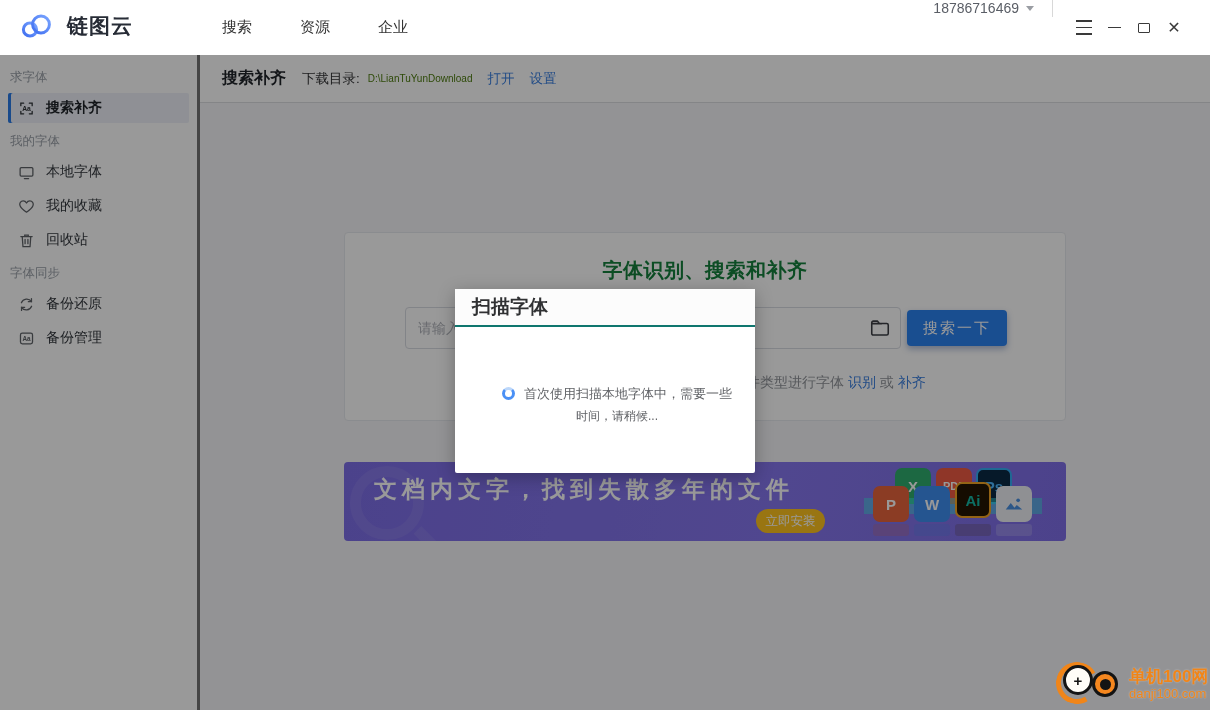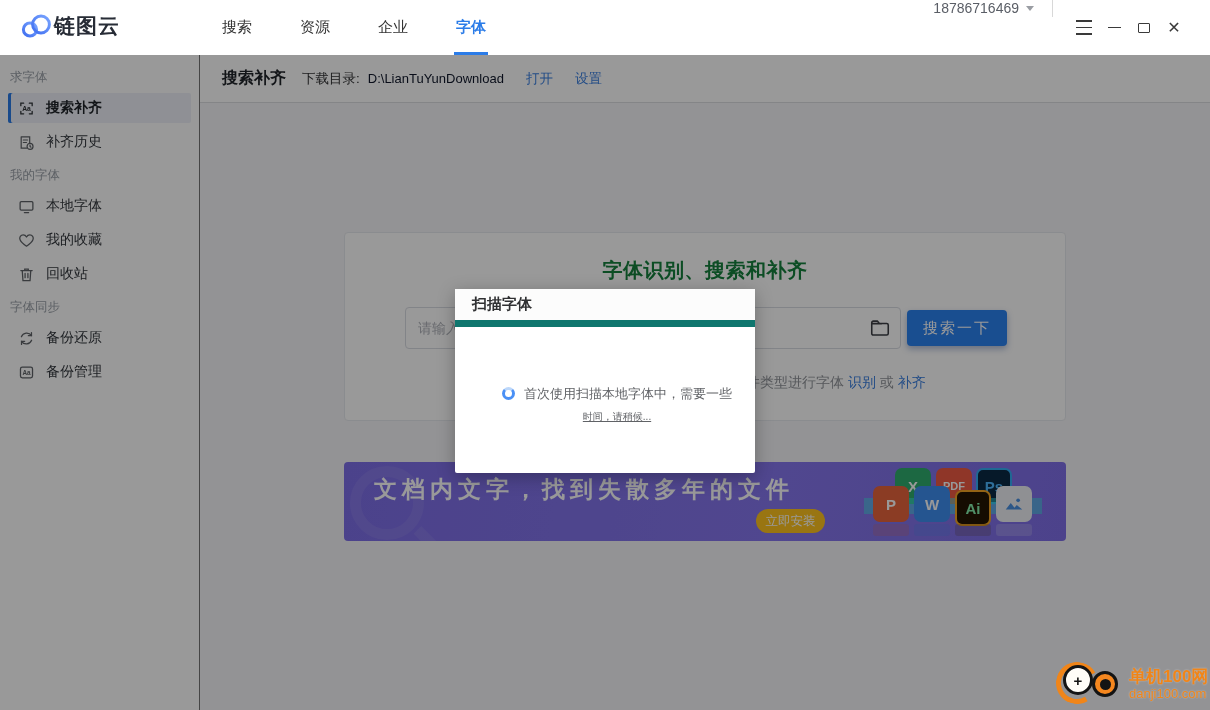--- a/index.html
+++ b/index.html
@@ -2,56 +2,56 @@
 <html><head>
 <meta charset="utf-8">
 <style>
   * { margin:0; padding:0; box-sizing:border-box; }
   html,body { width:1210px; height:710px; }
   body { font-family:"Liberation Sans","DejaVu Sans",sans-serif; background:#fff; overflow:hidden; }
   .app { position:relative; width:1210px; height:710px; background:#fff; overflow:hidden; }
 
   
   .topbar { position:absolute; top:0; left:0; width:100%; height:55px; background:#fff; z-index:10; }
-  .logo { position:absolute; left:20px; top:0; height:51px; display:flex; align-items:center; gap:0; }
+  .logo { position:absolute; left:20px; top:0; height:51px; display:flex; align-items:center; gap:13px; }
   .logo-text { font-size:21px; font-weight:bold; color:#272c36; letter-spacing:1px; }
   .nav { position:absolute; left:198px; top:0; height:55px; display:flex;justify-content:space-between; }
   .nav-item { position:relative; height:55px; display:flex; align-items:center; padding:0 24px; font-size:15px; color:#333; cursor:pointer; }
   .nav-item.active { color:#2b7ce8; font-weight:bold; }
   .nav-item.active::after { content:""; position:absolute; left:50%; transform:translateX(-50%); bottom:0; width:34px; height:3px; background:#2b7ce8; }
   .nav-item.shaded { background:#f1f2f6; }
   .top-right { position:absolute; right:21px; top:0; height:52px; display:flex; align-items:flex-start; }
   .phone { display:flex; align-items:center; gap:7px; font-size:14px; color:#5a5e66; cursor:pointer; }
   .caret { width:0; height:0; border-left:4.5px solid transparent; border-right:4.5px solid transparent; border-top:5.5px solid #9a9da3; }
   .vdiv { width:1px; height:17px; background:#d8d8d8; margin:0 16px 0 18px; }
   .winbtn { width:16px; height:55px; display:flex; flex-direction:column; align-items:center; justify-content:center; cursor:pointer; margin:0 7px; }
   .bars span { display:block; width:16px; height:1.8px; background:#3a3a3a; margin:2.4px 0; }
   .minbar { width:13px; height:1.8px; background:#3a3a3a; }
   .maxrect { width:12px; height:10px; border:1.8px solid #3a3a3a; border-radius:1px; }
   .closex { font-size:16px; color:#3a3a3a; line-height:1; }
 
   
   .bodywrap { position:absolute; top:55px; left:0; right:0; bottom:0; display:flex; }
 
   
-  .sidebar { width:200px; background:#fff; border-right:1px solid #737373; padding-top:12px; flex-shrink:0; }
+  .sidebar { width:200px; background:#fff; border-right:3px solid #737373; padding-top:12px; flex-shrink:0; }
   .side-label { height:20px; line-height:20px; margin:8px 0 6px; padding-left:10px; font-size:12.5px; color:#9aa0a8; }
   .side-label:first-child { margin-top:0; }
   .side-item { height:30px; margin:0 8px 4px 8px; display:flex; align-items:center; gap:11px; padding-left:10px; font-size:14px; color:#33373d; cursor:pointer; border-radius:2px; }
   .side-item svg { flex-shrink:0; color:#5f6368; }
   .side-item.selected { background:#eef1f8; box-shadow:inset 3px 0 0 #2b7ce8; font-weight:bold; color:#1f2329; }
   .side-item.selected svg { color:#2f3338; }
 
   
   .main { flex:1; position:relative; background:#f5f6f8; }
   .main-header { height:48px; background:#fff; border-bottom:1px solid #dcdee2; display:flex; align-items:center; padding-left:22px; }
   .mh-title { font-size:16px; font-weight:bold; color:#1f2329; margin-right:16px; }
   .mh-label { font-size:13.5px; color:#303133; margin-right:8px; }
-  .mh-path { font-size:13px; color:#0f172a; }
-  .mh-link { font-size:13.5px; color:#3a7fe0; margin-left:22px; cursor:pointer; text-decoration:none; }
+  .mh-path { font-size:10px; color:#4d7c0f; }
+  .mh-link { font-size:13.5px; color:#3a7fe0; margin-left:15px; cursor:pointer; text-decoration:none; }
 
   
   .card { position:absolute; left:144px; top:177px; width:722px; height:189px; background:#fff; border:1px solid #e7e9ee; border-radius:4px; }
   .card-title { position:absolute; top:24px; left:0; width:100%; text-align:center; font-size:20px; font-weight:bold; color:#15803d; letter-spacing:0.5px; }
   .search-row { position:absolute; left:60px; top:74px; height:42px; display:flex; }
   .search-box { width:496px; height:42px; background:#fff; border:1px solid #d9dce3; border-radius:4px; display:flex; align-items:center; }
   .search-box input { flex:1; border:none; outline:none; font-size:14px; color:#333; padding:0 12px; background:transparent; font-family:inherit; }
   .search-box input::placeholder { color:#b0b3ba; }
   .folder-btn { width:40px; display:flex; align-items:center; justify-content:center; cursor:pointer; }
   .search-btn { margin-left:6px; margin-top:3px; width:100px; height:36px; background:#2b82f0; color:#fff; border:none; border-radius:4px; font-size:15px; letter-spacing:2px; cursor:pointer; box-shadow:0 3px 6px rgba(20,60,140,.35); font-family:inherit; }
@@ -66,35 +66,35 @@
   .banner-sub { position:absolute; left:23px; top:49px; font-size:13px; color:#f3f1ff; letter-spacing:0.8px; white-space:nowrap; }
   .install-btn { position:absolute; left:412px; top:47px; width:69px; height:24px; border-radius:12px; border:none; background:#ffc41f; color:#fff; font-size:12.5px; cursor:pointer; font-family:inherit; }
   .ficons { position:absolute; left:520px; top:0; width:190px; height:79px; }
   .band { position:absolute; left:0; top:36px; width:178px; height:16px; background:rgba(62,226,226,.5); }
   .fi { position:absolute; width:36px; height:36px; border-radius:7px; display:flex; align-items:center; justify-content:center; color:#fff; font-weight:bold; font-size:15px; }
   .fi.x   { left:31px;  top:6px;  background:#2fae6e; }
   .fi.pdf { left:72px;  top:6px;  background:#ef5b44; font-size:11px; }
   .fi.ps  { left:112px; top:6px;  background:#0b2a45; border:2px solid #35aef5; color:#4db8ff; }
   .fi.p   { left:9px;   top:24px; background:#e8643c; }
   .fi.w   { left:50px;  top:24px; background:#3e8ef0; }
-  .fi.ai  { left:91px;  top:28px; background:#231503; border:2px solid #f5a623; color:#86efac; }
+  .fi.ai  { left:91px;  top:20px; background:#231503; border:2px solid #f5a623; color:#14b8a6; }
   .fi.img { left:132px; top:24px; background:#eef1f5; }
   .refl { position:absolute; width:36px; height:12px; border-radius:3px; top:62px; opacity:.2; }
 
   
   .dim { position:absolute; top:55px; left:0; right:0; bottom:0; background:rgba(0,0,0,.4); z-index:50; }
 
   
   .modal { position:absolute; left:455px; top:289px; width:300px; height:184px; background:#fff; border-radius:2px; box-shadow:0 4px 18px rgba(0,0,0,.28); z-index:60; }
-  .modal-header { height:38px; display:flex; align-items:center; padding-left:17px; font-size:15px; font-weight:bold; color:#303133; background:#fcfcfc; border-bottom:7px solid #0f766e; }
+  .modal-header { height:38px; display:flex; align-items:center; padding-left:17px; font-size:19px; font-weight:bold; color:#303133; background:#fcfcfc; border-bottom:2px solid #0f766e; }
   .modal-body { height:146px; display:flex; flex-direction:column; align-items:center; justify-content:center; padding-top:10px;margin-left:24px; }
   .m-line1 { display:flex; align-items:center; gap:9px; }
   .spinner { width:13px; height:13px; border-radius:50%; border:3px solid #4a90f5; border-top-color:#bcd7fa; flex-shrink:0; }
   .m-text { font-size:13px; color:#606266; line-height:23px; }
-  .m-line2 { font-size:10px; color:#606266; line-height:23px;text-decoration:underline; }
+  .m-line2 { font-size:12px; color:#606266; line-height:23px; }
 
   
   .watermark { position:absolute; left:1056px; top:660px; display:flex; align-items:center; z-index:70; }
   .wm-logo { position:relative; width:66px; height:48px; }
   .wm-arc { position:absolute; left:0; top:2px; width:42px; height:42px; border-radius:50%; border:5px solid #f08519; border-right-color:transparent; transform:rotate(15deg); }
   .wm-c1 { position:absolute; left:7px; top:5px; width:30px; height:30px; border-radius:50%; background:#fffdf8; border:3.5px solid #141414; display:flex; align-items:center; justify-content:center; font-size:15px; font-weight:bold; color:#141414; }
   .wm-c2 { position:absolute; left:36px; top:11px; width:26px; height:26px; border-radius:50%; background:#f5871f; border:3px solid #141414; display:flex; align-items:center; justify-content:center; }
   .wm-dot { width:11px; height:11px; border-radius:50%; background:#141414; }
   .wm-text { margin-left:7px; }
   .wm-name { font-size:17px; font-weight:bold; color:#f08519; text-shadow:0 0 2px rgba(255,255,255,.45); line-height:19px; }
@@ -116,21 +116,20 @@
         </defs>
         <circle cx="10" cy="17.5" r="6.6" fill="none" stroke="url(#lg)" stroke-width="3"></circle>
         <circle cx="21" cy="12.5" r="8.4" fill="none" stroke="url(#lg)" stroke-width="3"></circle>
       </svg>
       <span class="logo-text">链图云</span>
     </div>
     <nav class="nav">
       <div class="nav-item">搜索</div>
       <div class="nav-item">资源</div>
       <div class="nav-item">企业</div>
-      <div class="nav-item active">字体</div>
     </nav>
     <div class="top-right">
       <div class="phone">
         <span>18786716469</span>
         <i class="caret"></i>
       </div>
       <div class="vdiv"></div>
       <div class="winbtn bars">
           <span></span>
           <span></span>
@@ -153,31 +152,20 @@
     <aside class="sidebar">
       <div class="side-label">求字体</div>
       <div class="side-item selected">
         <svg width="17" height="17" viewBox="0 0 24 24">
           <g fill="none" stroke="currentColor" stroke-width="1.8" stroke-linecap="round">
             <path d="M4 8V4.5h4M20 8V4.5h-4M4 16v3.5h4M20 16v3.5h-4"></path>
           </g>
           <text x="12" y="15.5" font-size="9.5" font-weight="bold" fill="currentColor" text-anchor="middle" font-family="Liberation Sans, sans-serif">Aa</text>
         </svg>
         <span>搜索补齐</span>
-      </div>
-      <div class="side-item">
-        <svg width="17" height="17" viewBox="0 0 24 24">
-          <g fill="none" stroke="currentColor" stroke-width="1.7" stroke-linecap="round">
-            <path d="M4.5 4h12v8.5M4.5 4v16h8"></path>
-              <path d="M7.5 8.5h6M7.5 12h4.5"></path>
-            <circle cx="17" cy="17.5" r="4.2"></circle>
-              <path d="M17 15.6v2l1.4 1"></path>
-          </g>
-        </svg>
-        <span>补齐历史</span>
       </div>
 
       <div class="side-label">我的字体</div>
       <div class="side-item">
         <svg width="17" height="17" viewBox="0 0 24 24">
           <g fill="none" stroke="currentColor" stroke-width="1.8" stroke-linecap="round">
             <rect x="3" y="5" width="18" height="12" rx="1.6"></rect>
               <path d="M9 20.5h6"></path>
           </g>
         </svg>

